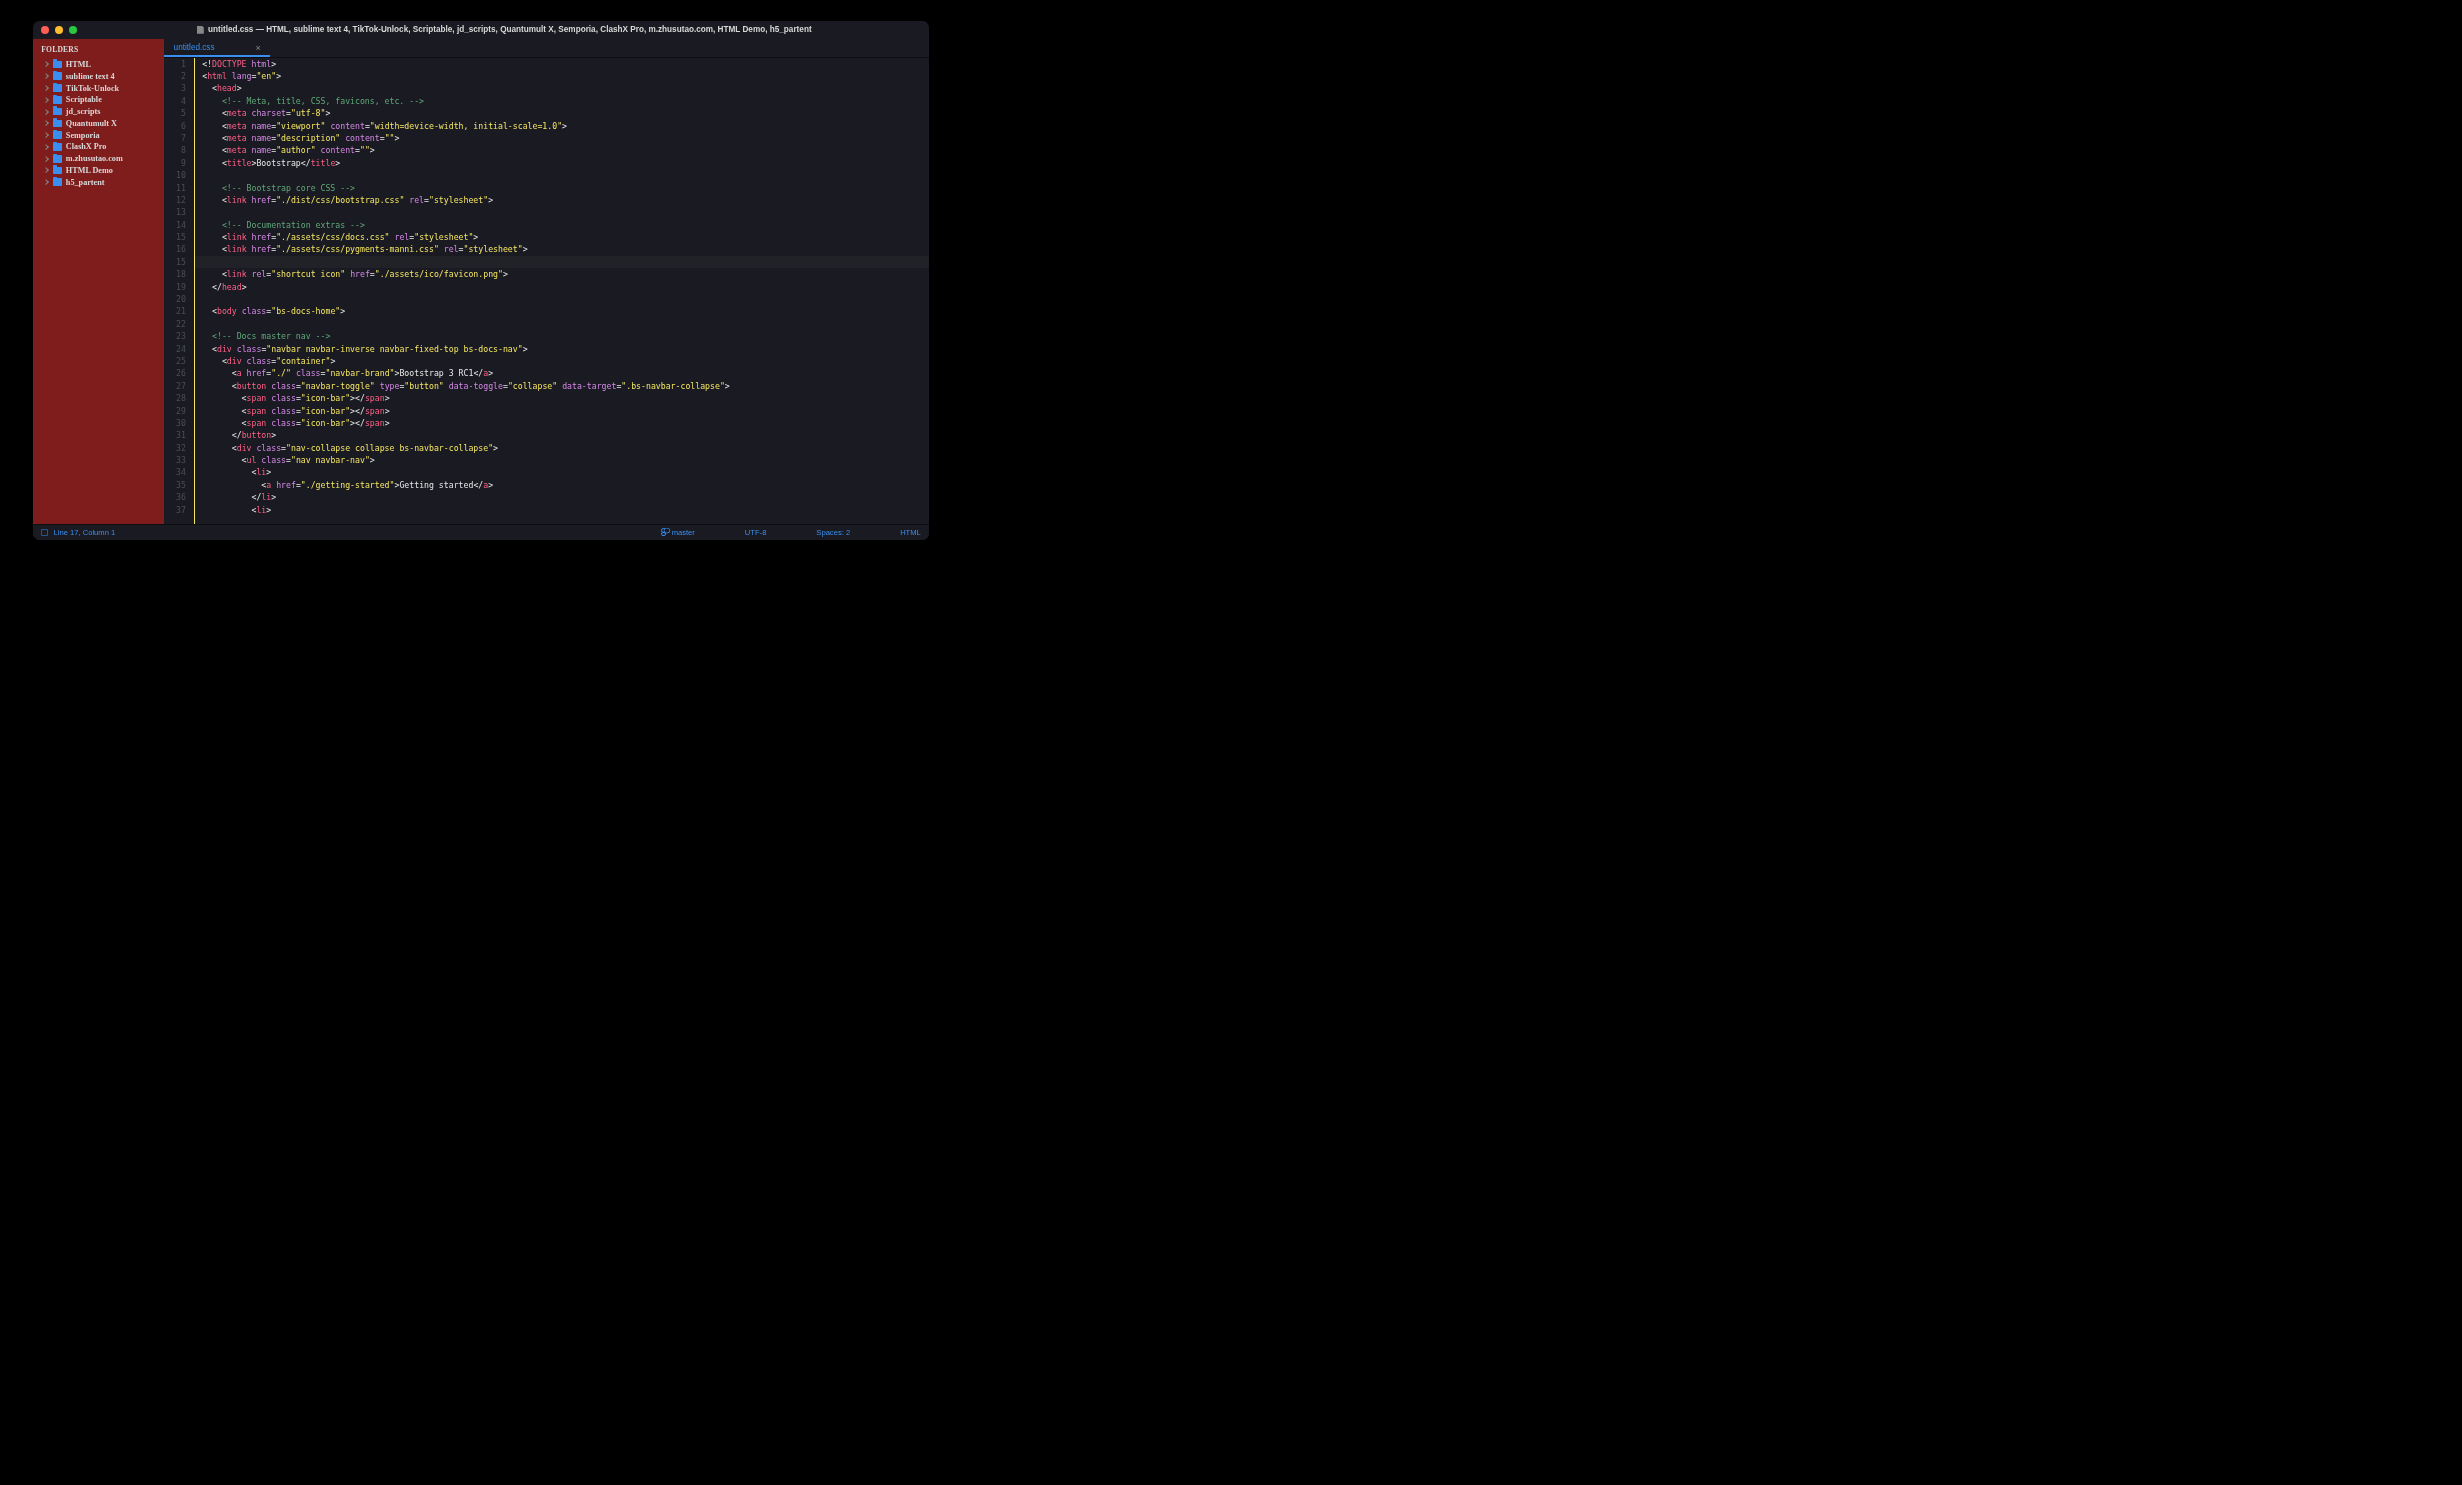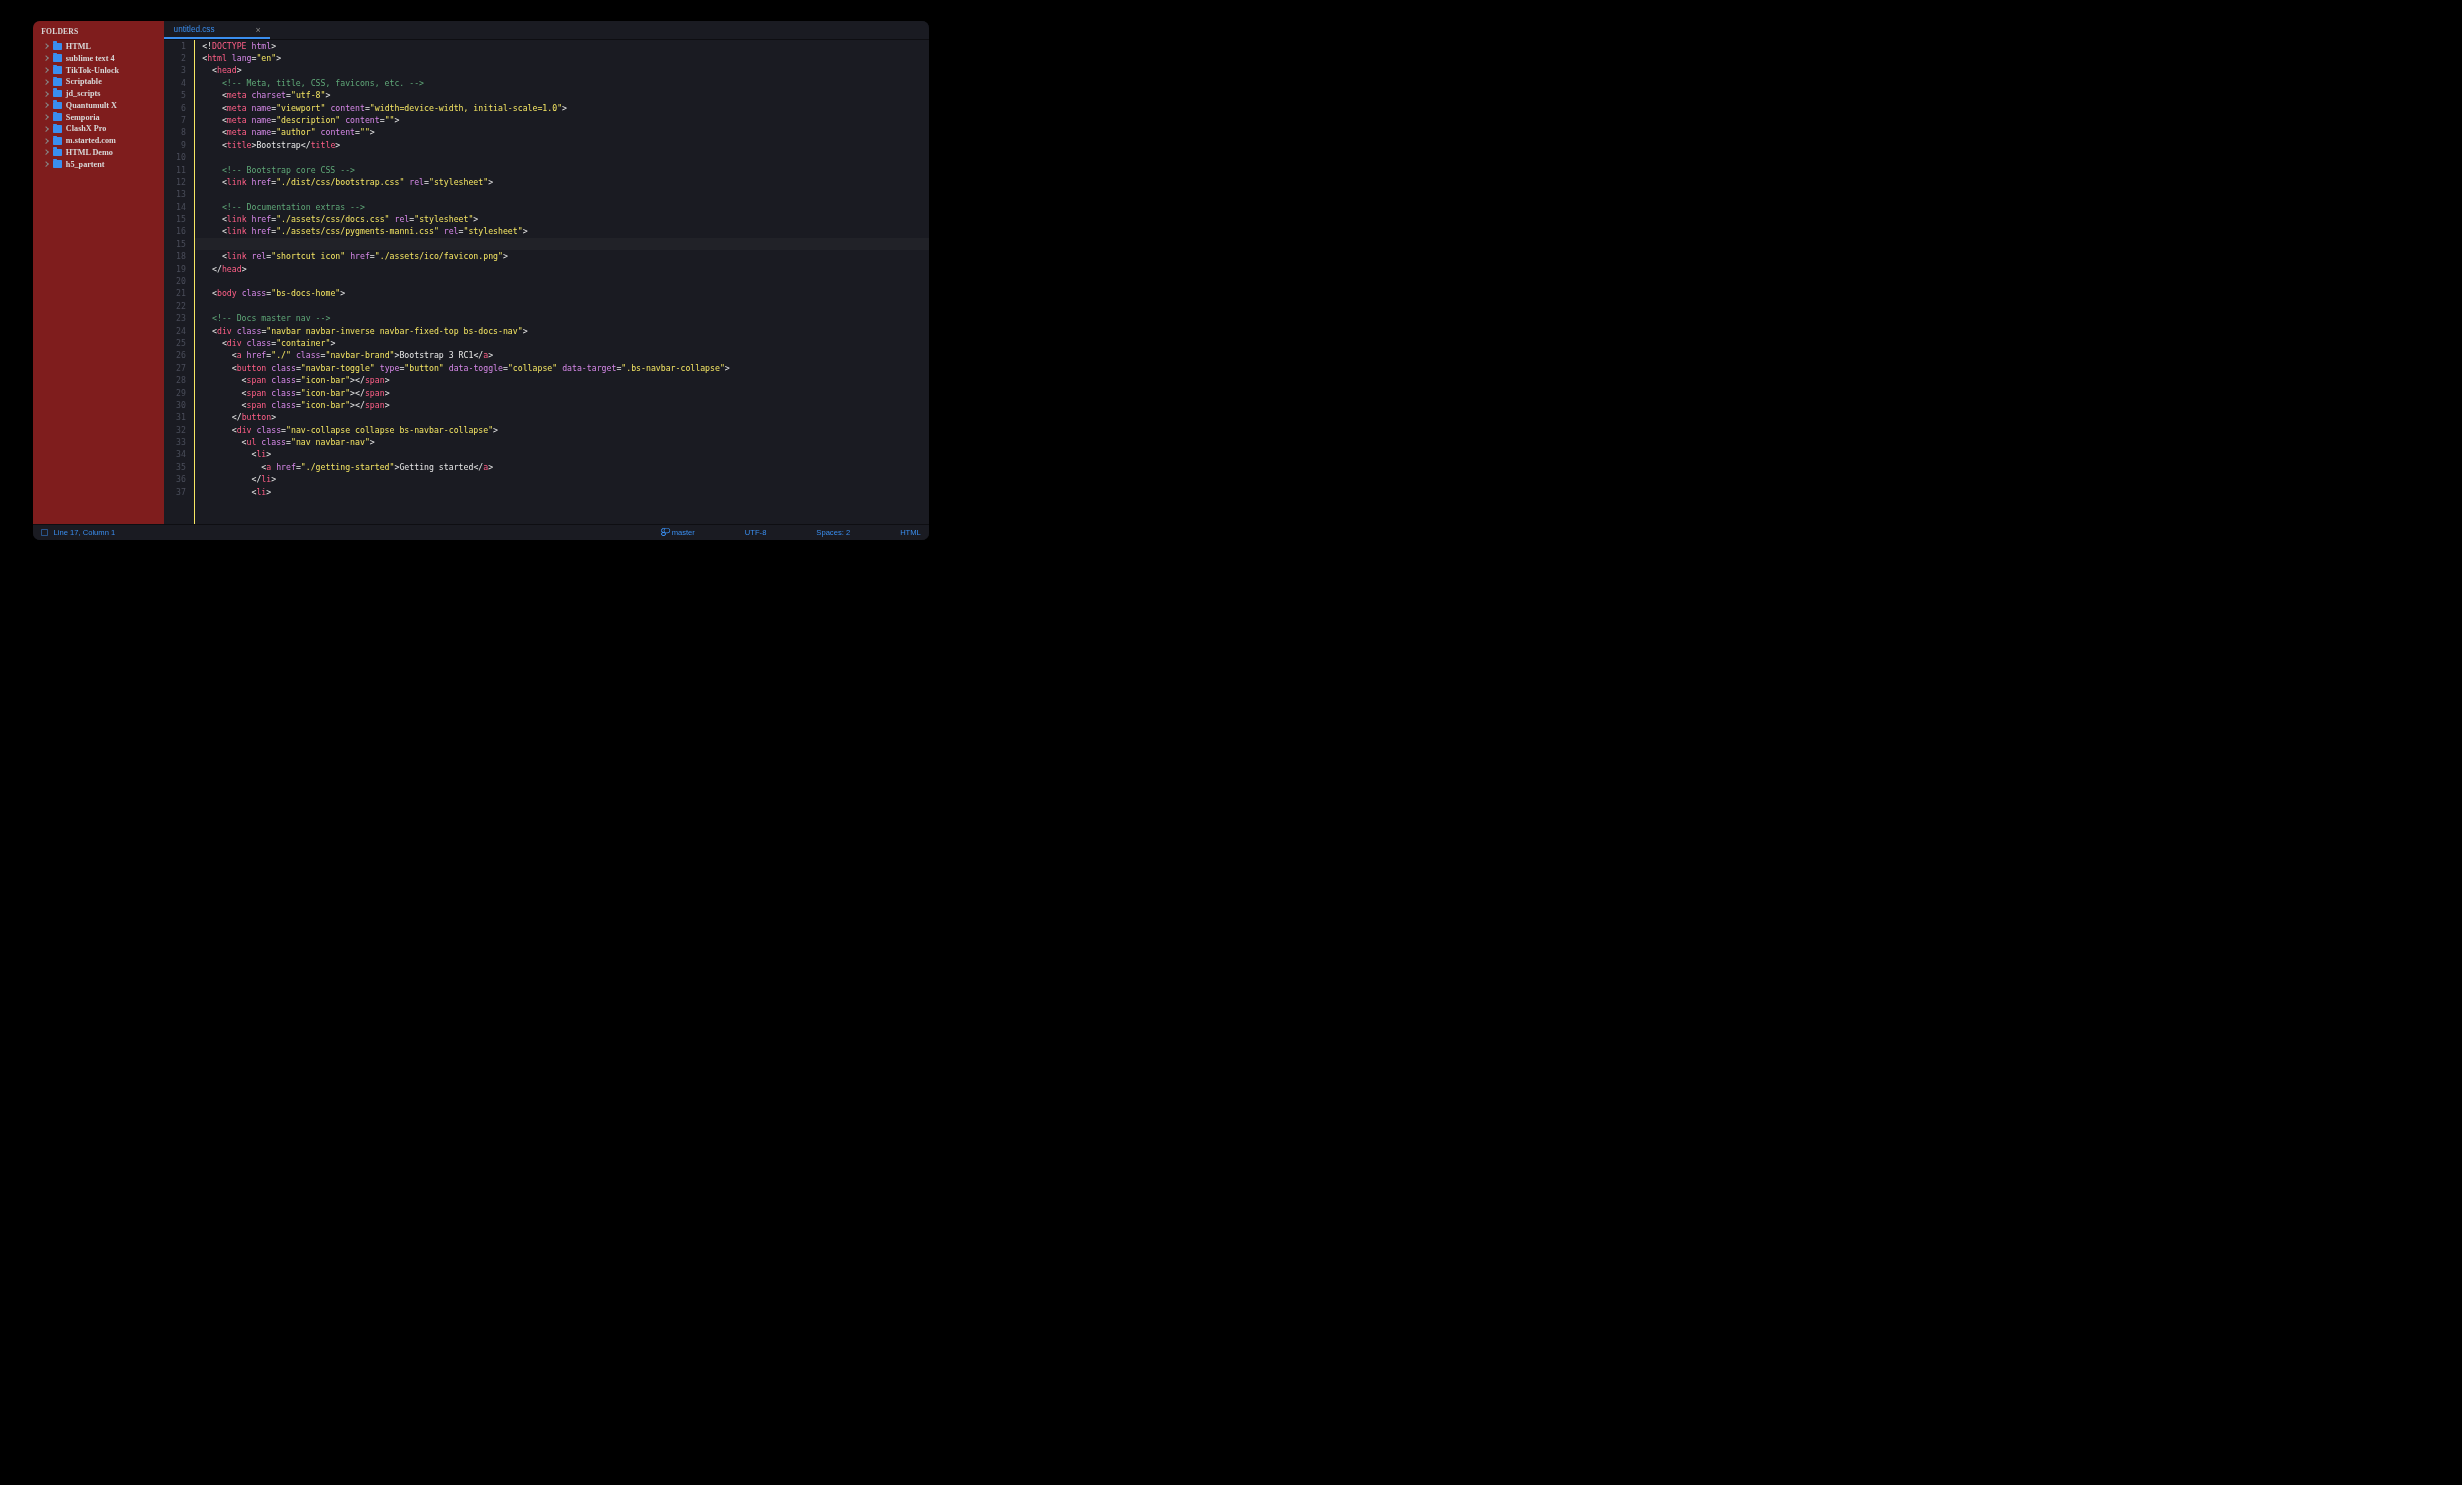--- a/index.html
+++ b/index.html
@@ -207,20 +207,31 @@
       border-radius: 50%;
     }
     .branch-icon::before { top: 0; left: 0; }
     .branch-icon::after { bottom: 0; left: 0; box-shadow: 3.4px -3.4px 0 0 #1a1b22, 3.4px -3.4px 0 0.7px #3a8eef; }
     .status-item { display: flex; align-items: center; gap: 3.4px; cursor: pointer; padding-left: 24px; }
   </style>
 </head>
 <body>
 
 <div class="window">
+  <div class="titlebar">
+    <div class="traffic-lights">
+      <div class="tl tl-close"></div>
+      <div class="tl tl-min"></div>
+      <div class="tl tl-max"></div>
+    </div>
+    <div class="title-text">
+      <span class="file-icon-inline"></span>
+      <span>untitled.css — HTML, sublime text 4, TikTok-Unlock, Scriptable, jd_scripts, Quantumult X, Semporia, ClashX Pro, m.zhusutao.com, HTML Demo, h5_partent</span>
+    </div>
+  </div>
 
   <div class="body-area">
     <div class="sidebar">
       <div class="sidebar-header">FOLDERS</div>
       <div id="folder-list">
           <div class="folder-item">
             <span class="chevron"></span>
             <span class="folder-icon"></span>
             <span>HTML</span>
           </div>
@@ -255,21 +266,21 @@
             <span>Semporia</span>
           </div>
           <div class="folder-item">
             <span class="chevron"></span>
             <span class="folder-icon"></span>
             <span>ClashX Pro</span>
           </div>
           <div class="folder-item">
             <span class="chevron"></span>
             <span class="folder-icon"></span>
-            <span>m.started.com</span>
+            <span>m.zhusutao.com</span>
           </div>
           <div class="folder-item">
             <span class="chevron"></span>
             <span class="folder-icon"></span>
             <span>HTML Demo</span>
           </div>
           <div class="folder-item">
             <span class="chevron"></span>
             <span class="folder-icon"></span>
             <span>h5_partent</span>

